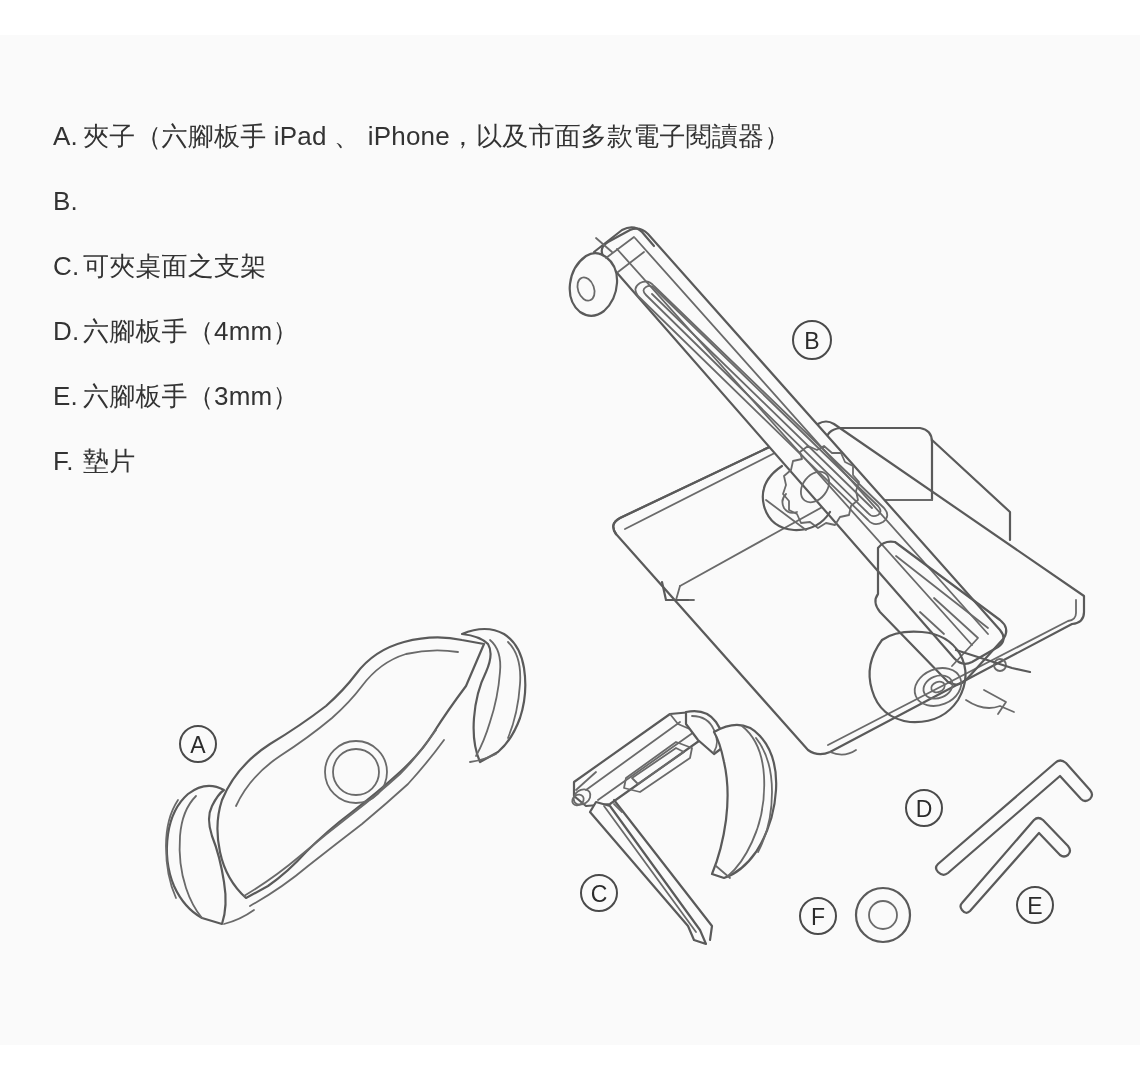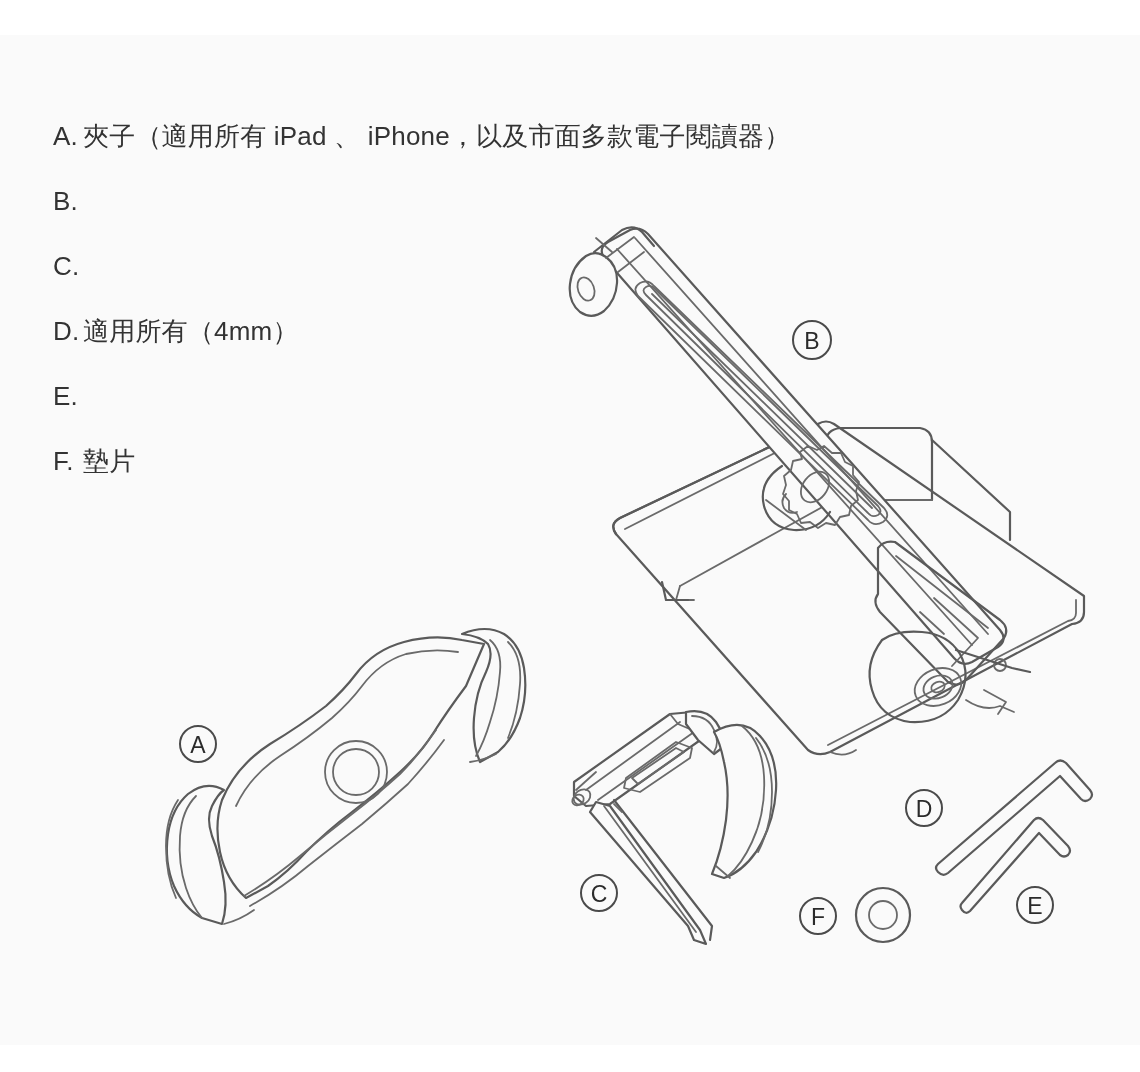--- a/index.html
+++ b/index.html
@@ -93,34 +93,36 @@
 </head>
 <body>
 
 <div id="page">
 
   <div id="canvas-band"></div>
 
   <div id="legend">
     <div class="legend-row">
       <span class="legend-key">A.</span>
-      <span class="legend-text">夾子（適用所有 iPad 、 iPhone，以及市面多款電子閱讀器）</span>
+      <span class="legend-text">夾子（六腳板手 iPad 、 iPhone，以及市面多款電子閱讀器）</span>
     </div>
     <div class="legend-row">
       <span class="legend-key">B.</span>
     </div>
     <div class="legend-row">
       <span class="legend-key">C.</span>
+      <span class="legend-text">可夾桌面之支架</span>
     </div>
     <div class="legend-row">
       <span class="legend-key">D.</span>
-      <span class="legend-text">適用所有（4mm）</span>
+      <span class="legend-text">六腳板手（4mm）</span>
     </div>
     <div class="legend-row">
       <span class="legend-key">E.</span>
+      <span class="legend-text">六腳板手（3mm）</span>
     </div>
     <div class="legend-row">
       <span class="legend-key">F.</span>
       <span class="legend-text">墊片</span>
     </div>
   </div>
 
   <svg id="art" viewBox="0 0 1140 1072">
 
     <g>

